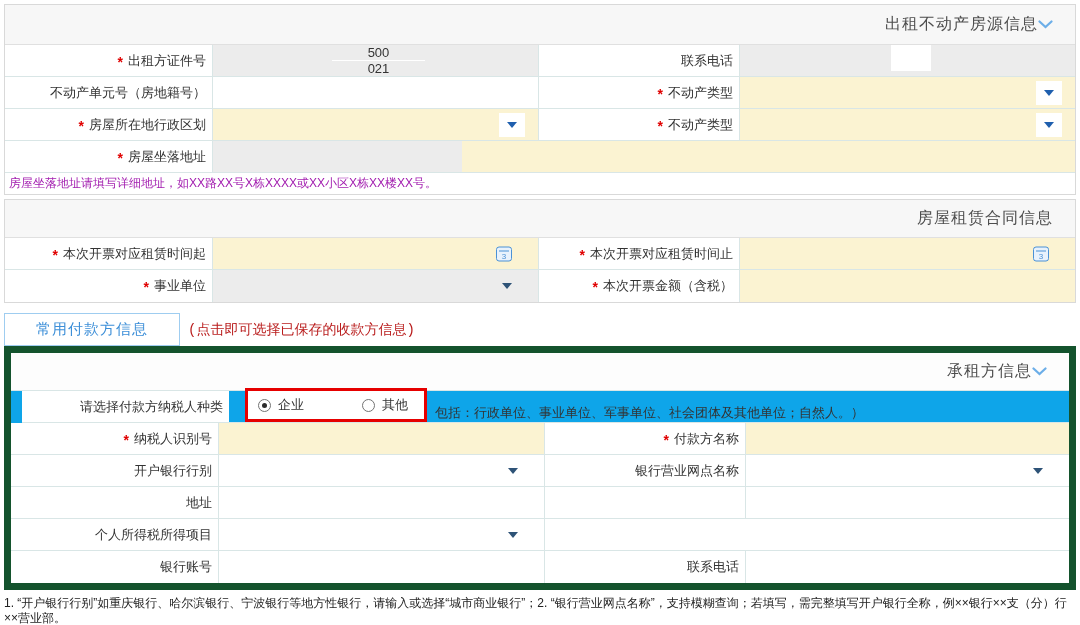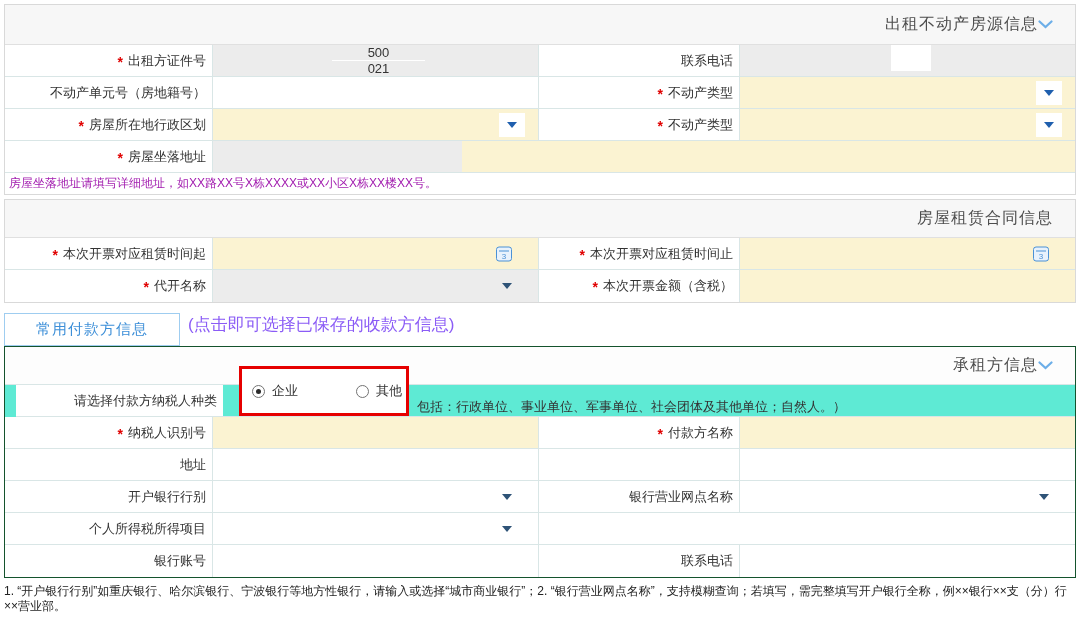--- a/index.html
+++ b/index.html
@@ -45,30 +45,30 @@
               width:16px; height:15px; border:1px solid #4a91d6; border-radius:3px;
               background:#e8f2fc; }
   .calendar::before { content:""; position:absolute; left:2px; right:2px; top:3px; height:1px; background:#4a91d6; }
   .calendar .day { position:absolute; left:0; right:0; top:4px; text-align:center;
                    font-size:8px; color:#4a91d6; line-height:10px; }
 
   .note-row { height:21px; display:flex; align-items:center; padding-left:4px;
               font-size:12px; color:#a21caf; }
 
   .gap { height:10px; }
-  .tab-row { display:flex; align-items:flex-start; margin-left:4px; height:33px; }
+  .tab-row { display:flex; align-items:center; margin-left:4px; height:33px;font-family:Liberation Mono, monospace; }
   .payer-tab { width:176px; height:33px; border:1px solid #9fcdf0; display:flex;
                align-items:center; justify-content:center; color:#3d8fd8; font-size:15px;
                letter-spacing:1px; background:#fff; cursor:pointer; }
-  .tab-hint { margin-left:8px; font-size:17px; color:#8b5cf6; }
-
-  .red-section { margin:0 4px; border:1px solid #14532d; background:#5eead4; }
+  .tab-hint { margin-left:8px; font-size:14px; color:#b91c1c; }
+
+  .red-section { margin:0 4px; border:7px solid #14532d; background:#0ea5e9; }
   .radio-row { display:flex; height:32px; border-bottom:1px solid #d9e6e6; align-items:flex-end;margin-left:11px; }
-  .radio-box { display:flex; align-items:center; height:50px; border:3px solid #e60000;
-               margin-left:16px; padding:0 4px 0 10px; gap:58px; position:relative; z-index:2; background:#fff; }
+  .radio-box { display:flex; align-items:center; height:34px; border:3px solid #e60000;
+               margin-left:16px; padding:0 16px 0 10px; gap:58px; position:relative; z-index:2; background:#fff; }
   .radio-opt { display:flex; align-items:center; gap:7px; cursor:pointer; }
   .radio { width:13px; height:13px; border:1px solid #737373; border-radius:50%; position:relative; background:#fff; flex:none; }
   .radio.checked::after { content:""; position:absolute; left:3px; top:3px; right:3px; bottom:3px;
                           background:#2b2b2b; border-radius:50%; }
   .radio-note { margin-left:8px; font-size:13px; color:#333; }
 
   .footer-note { margin:6px 4px 0; font-size:12px; line-height:15px; color:#222; }
 </style>
 </head>
 <body>
@@ -174,21 +174,21 @@
       <div class="cell c4 required-bg">
         <span class="calendar">
             <span class="day">3</span>
           </span>
       </div>
     </div>
 
     <div class="row">
       <div class="cell lbl c1">
         <span class="req">*</span>
-        <span>代开名称</span>
+        <span>事业单位</span>
       </div>
       <div class="cell c2 disabled-bg">
         <span class="arrow arrow-plain"></span>
       </div>
       <div class="cell lbl c3">
         <span class="req">*</span>
         <span>本次开票金额（含税）</span>
       </div>
       <div class="cell c4 required-bg"></div>
     </div>
@@ -236,49 +236,49 @@
       <div class="cell c2 required-bg"></div>
       <div class="cell lbl c3">
         <span class="req">*</span>
         <span>付款方名称</span>
       </div>
       <div class="cell c4 required-bg"></div>
     </div>
 
     <div class="row">
       <div class="cell lbl c1">
+        <span>开户银行行别</span>
+      </div>
+      <div class="cell c2 white-bg">
+        <span class="arrow arrow-plain"></span>
+      </div>
+      <div class="cell lbl c3">
+        <span>银行营业网点名称</span>
+      </div>
+      <div class="cell c4 white-bg">
+        <span class="arrow arrow-plain"></span>
+      </div>
+    </div>
+
+    <div class="row">
+      <div class="cell lbl c1">
         <span>地址</span>
       </div>
       <div class="cell c2 white-bg"></div>
       <div class="cell lbl c3"></div>
       <div class="cell c4 white-bg"></div>
     </div>
 
     <div class="row">
       <div class="cell lbl c1">
-        <span>开户银行行别</span>
+        <span>个人所得税所得项目</span>
       </div>
       <div class="cell c2 white-bg">
         <span class="arrow arrow-plain"></span>
       </div>
-      <div class="cell lbl c3">
-        <span>银行营业网点名称</span>
-      </div>
-      <div class="cell c4 white-bg">
-        <span class="arrow arrow-plain"></span>
-      </div>
-    </div>
-
-    <div class="row">
-      <div class="cell lbl c1">
-        <span>个人所得税所得项目</span>
-      </div>
-      <div class="cell c2 white-bg">
-        <span class="arrow arrow-plain"></span>
-      </div>
       <div class="cell white-bg" style="flex:1;border-left:1px solid #d9e6e6;"></div>
     </div>
 
     <div class="row">
       <div class="cell lbl c1">
         <span>银行账号</span>
       </div>
       <div class="cell c2 white-bg"></div>
       <div class="cell lbl c3">
         <span>联系电话</span>

